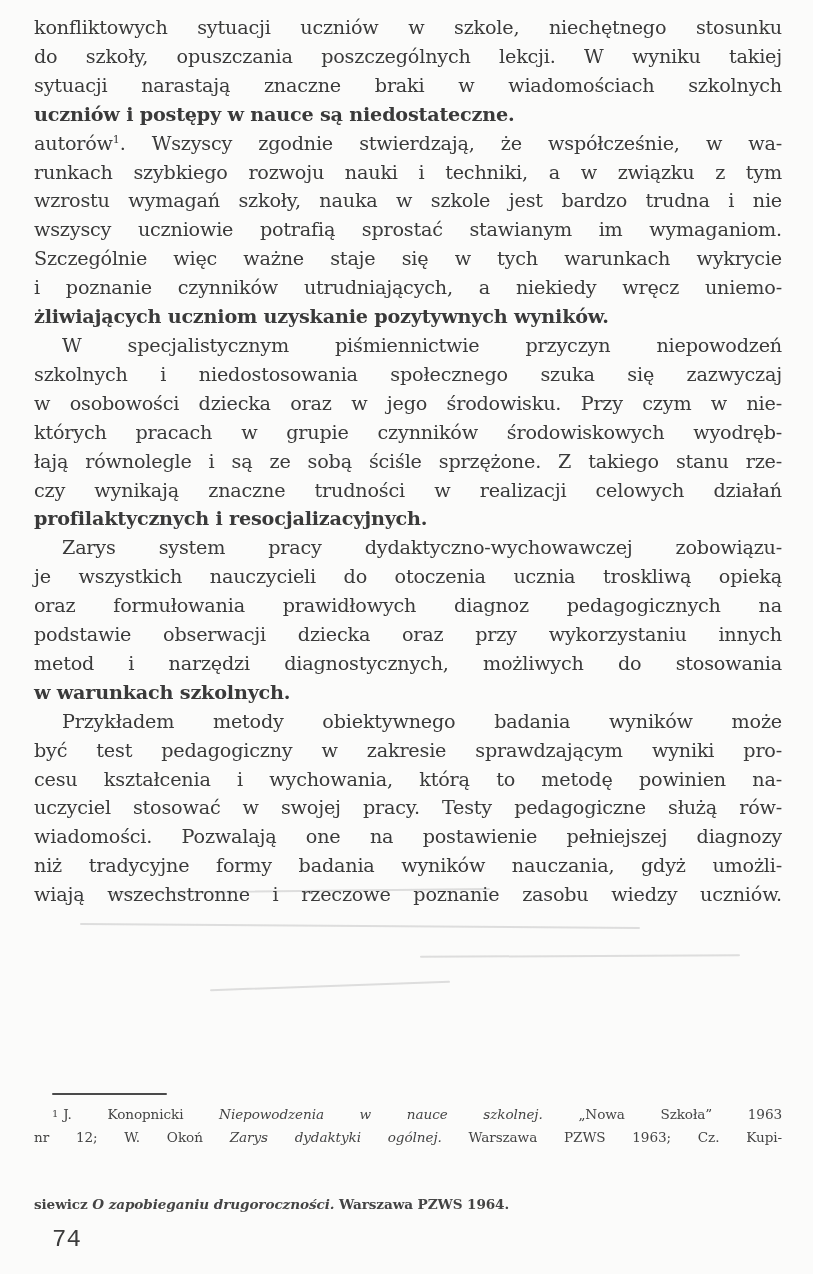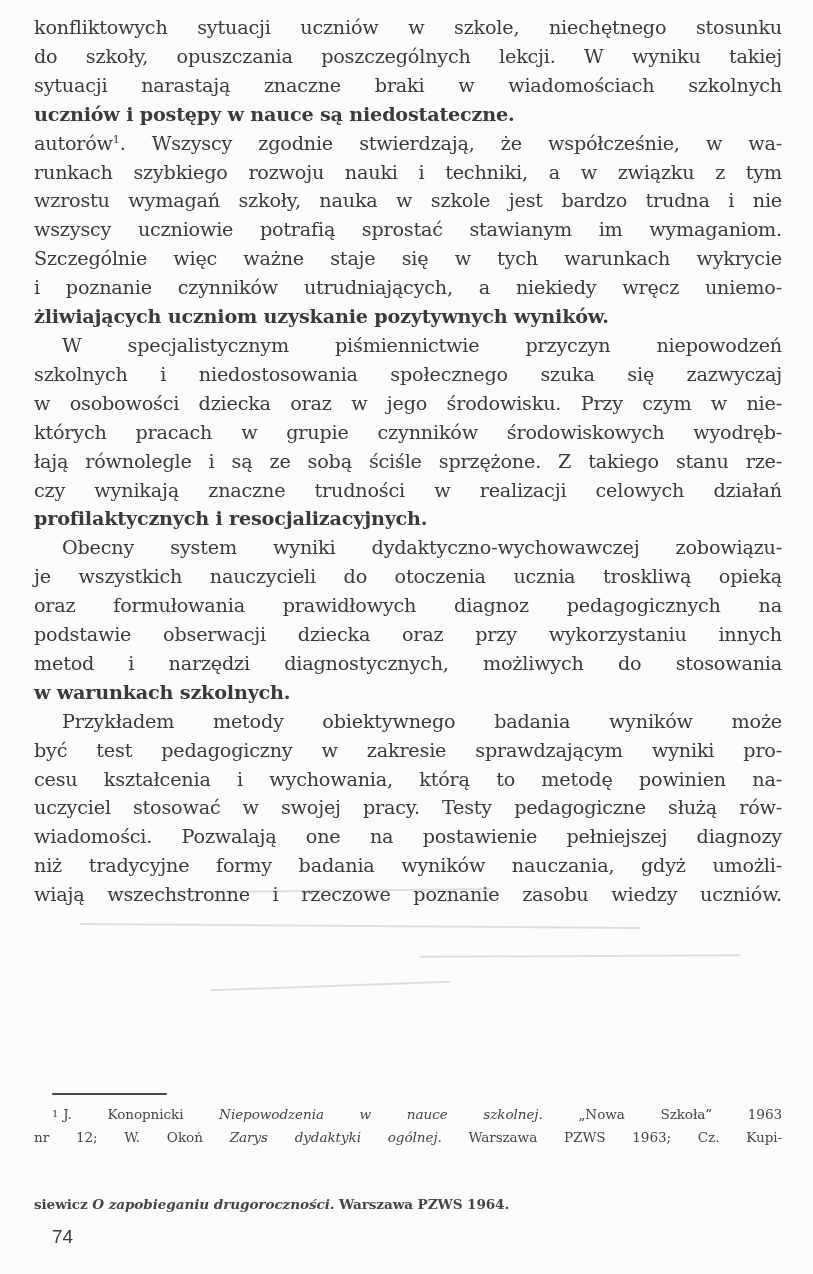--- a/index.html
+++ b/index.html
@@ -66,23 +66,23 @@
     }
     .footnotes .line { text-align-last: justify; }
     .footnotes .line.first { padding-left: 18px; }
     .footnotes .line.last { text-align-last: left; margin-top: 44px; }
     .footnotes .marker { font-size: 10px; vertical-align: 2px; margin-right: 5px; }
     .footnotes i { font-style: italic; }
     .page-number {
       position: absolute;
       left: 52px;
       top: 1226px;
-      font-size: 19px;
+      font-size: 24px;
       color: #3c3c3c;
-      font-family: Liberation Sans, sans-serif;
+      font-family: Liberation Mono, monospace;
     }
     .smudge {
       position: absolute;
       height: 2px;
       background: rgba(90,90,90,0.18);
       border-radius: 2px;
     }
   </style>
 </head>
 <body>
@@ -110,21 +110,21 @@
     <span class="line" style="padding-left:28px">W specjalistycznym piśmiennictwie przyczyn niepowodzeń</span>
     <span class="line">szkolnych i niedostosowania społecznego szuka się zazwyczaj</span>
     <span class="line">w osobowości dziecka oraz w jego środowisku. Przy czym w nie-</span>
     <span class="line">których pracach w grupie czynników środowiskowych wyodręb-</span>
     <span class="line">łają równolegle i są ze sobą ściśle sprzężone. Z takiego stanu rze-</span>
     <span class="line">czy wynikają znaczne trudności w realizacji celowych działań</span>
     <span class="line last">profilaktycznych i resocjalizacyjnych.</span>
   </p>
 
   <p class="para">
-    <span class="line" style="padding-left:28px">Obecny system wyniki dydaktyczno-wychowawczej zobowiązu-</span>
+    <span class="line" style="padding-left:28px">Zarys system pracy dydaktyczno-wychowawczej zobowiązu-</span>
     <span class="line">je wszystkich nauczycieli do otoczenia ucznia troskliwą opieką</span>
     <span class="line">oraz formułowania prawidłowych diagnoz pedagogicznych na</span>
     <span class="line">podstawie obserwacji dziecka oraz przy wykorzystaniu innych</span>
     <span class="line">metod i narzędzi diagnostycznych, możliwych do stosowania</span>
     <span class="line last">w warunkach szkolnych.</span>
   </p>
 
   <p class="para">
     <span class="line" style="padding-left:28px">Przykładem metody obiektywnego badania wyników może</span>
     <span class="line">być test pedagogiczny w zakresie sprawdzającym wyniki pro-</span>

